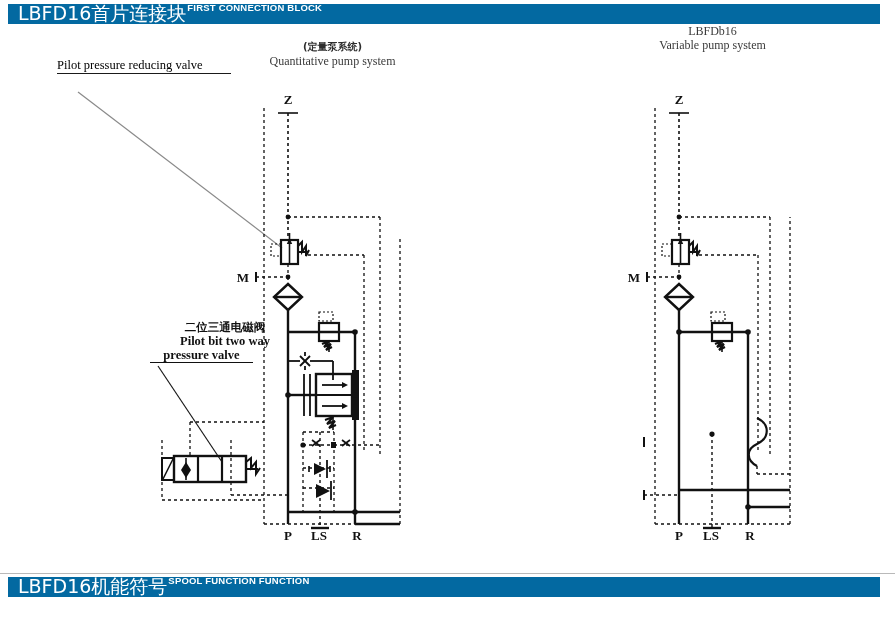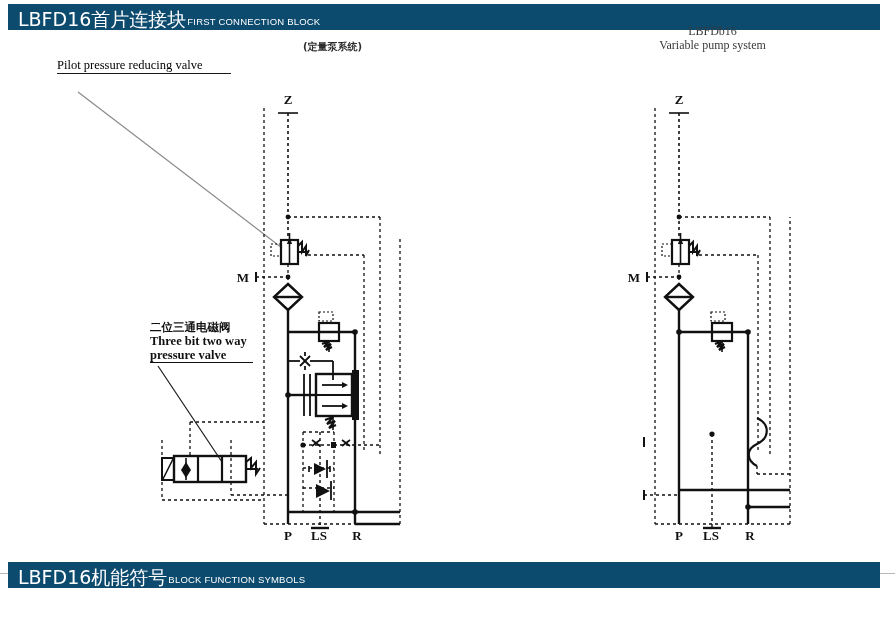--- a/index.html
+++ b/index.html
@@ -2,33 +2,33 @@
 <html><head>
 <meta charset="utf-8">
 <style>
   html,body{margin:0;padding:0;background:#ffffff;}
   body{
     width:895px;height:617px;position:relative;overflow:hidden;
     font-family:"Liberation Sans", sans-serif;
     color:#1a1a1a;
   }
   .bar{
-    position:absolute;left:8px;height:26px;background:#0c4a6e;
+    position:absolute;left:8px;height:20px;background:#0369a1;
     display:flex;align-items:flex-end;box-sizing:border-box;padding:0 0 1px 10px;
   }
   #header-bar{top:4px;width:872px;}
-  #footer-bar{top:562px;width:872px;}
+  #footer-bar{top:577px;width:872px;}
   .bar .cn{
     font-family:"DejaVu Sans", sans-serif;
     font-size:19px;line-height:19px;color:#ffffff;letter-spacing:0px;font-weight:400;
   }
   .bar .en{
     font-family:"Liberation Sans", sans-serif;
-    font-size:9.5px;line-height:12px;color:#ffffff;font-weight:normal;
-    letter-spacing:0.2px;margin-left:1px;padding-bottom:1px;
+    font-size:9.5px;line-height:12px;color:#ffffff;font-weight:bold;
+    letter-spacing:0.2px;margin-left:1px;padding-bottom:9px;
   }
   #footer-rule{position:absolute;left:0;top:573px;width:895px;height:1px;background:#b9b9b9;}
 
   .caption{
     position:absolute;text-align:center;
     font-family:"Liberation Serif", serif;
     font-size:12px;line-height:14px;color:#3a3a3a;
   }
   .caption .cn{font-family:"DejaVu Sans", sans-serif;font-size:10px;font-weight:bold;color:#2e2e2e;}
   #caption-d16{left:250px;top:40px;width:165px;}
@@ -37,21 +37,21 @@
   #callout-pilot{position:absolute;left:57px;top:58px;width:200px;}
   #callout-pilot .cn{
     display:block;font-family:"DejaVu Sans", sans-serif;font-size:12px;line-height:15px;
     font-weight:bold;color:#1a1a1a;
   }
   #callout-pilot .en{
     display:block;font-family:"Liberation Serif", serif;font-size:12.5px;line-height:15px;
     color:#000000;border-bottom:1px solid #1a1a1a;width:174px;
   }
 
-  #callout-solenoid{position:absolute;left:150px;top:320px;width:150px;}
+  #callout-solenoid{position:absolute;left:150px;top:320px;width:150px;text-align:center;}
   #callout-solenoid .cn{
     display:block;font-family:"DejaVu Sans", sans-serif;font-size:11.5px;line-height:14px;
     font-weight:bold;color:#111;
   }
   #callout-solenoid .en{
     display:block;font-family:"Liberation Serif", serif;font-size:12.5px;line-height:14px;
     font-weight:bold;color:#111;
   }
   #callout-solenoid .en.u{border-bottom:1px solid #111;width:103px;}
 
@@ -61,34 +61,35 @@
 </head>
 <body>
 
 <div class="bar" id="header-bar">
   <span class="cn">LBFD16首片连接块</span>
   <span class="en">FIRST CONNECTION BLOCK</span>
 </div>
 
 <div class="caption" id="caption-d16">
   <div class="cn">(定量泵系统)</div>
+  <div>Quantitative pump system</div>
 </div>
 
 <div class="caption" id="caption-b16">
   <div>LBFDb16</div>
   <div>Variable pump system</div>
 </div>
 
 <div id="callout-pilot">
   <span class="en">Pilot pressure reducing valve</span>
 </div>
 
 <div id="callout-solenoid">
   <span class="cn">二位三通电磁阀</span>
-  <span class="en">Three bit two way</span>
+  <span class="en">Pilot bit two way</span>
   <span class="en u">pressure valve</span>
 </div>
 
 <svg id="schematic" viewBox="0 0 895 617" xmlns="http://www.w3.org/2000/svg">
 
   <g>
     <line x1="78" y1="92" x2="282" y2="248" stroke="#8a8a8a" stroke-width="1.2"></line>
   </g>
   <g>
     <line x1="158" y1="366" x2="222" y2="462" stroke="#1a1a1a" stroke-width="1.2"></line>
@@ -349,14 +350,14 @@
 
     <text class="portlbl" x="679" y="540" text-anchor="middle">P</text>
     <text class="portlbl" x="711" y="540" text-anchor="middle">LS</text>
     <text class="portlbl" x="750" y="540" text-anchor="middle">R</text>
   </g>
 </svg>
 
 <div id="footer-rule"></div>
 <div class="bar" id="footer-bar">
   <span class="cn">LBFD16机能符号</span>
-  <span class="en">BLOCK FUNCTION  SYMBOLS</span>
+  <span class="en">SPOOL FUNCTION  FUNCTION</span>
 </div>
 
 </body></html>

